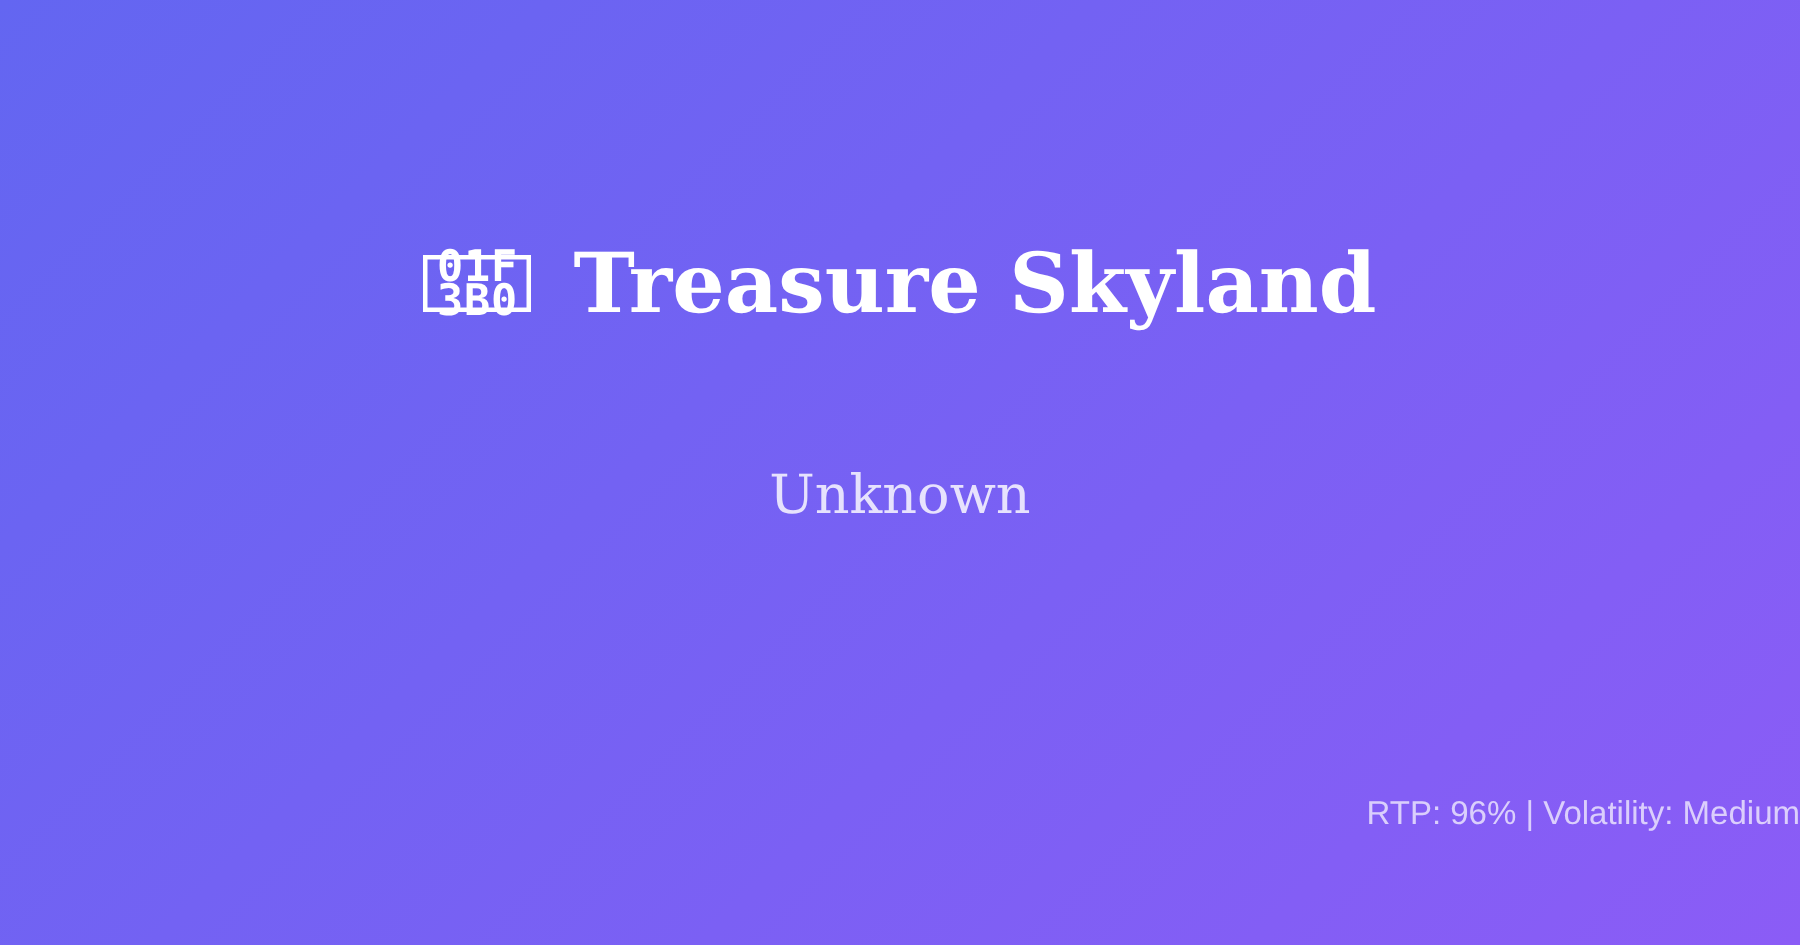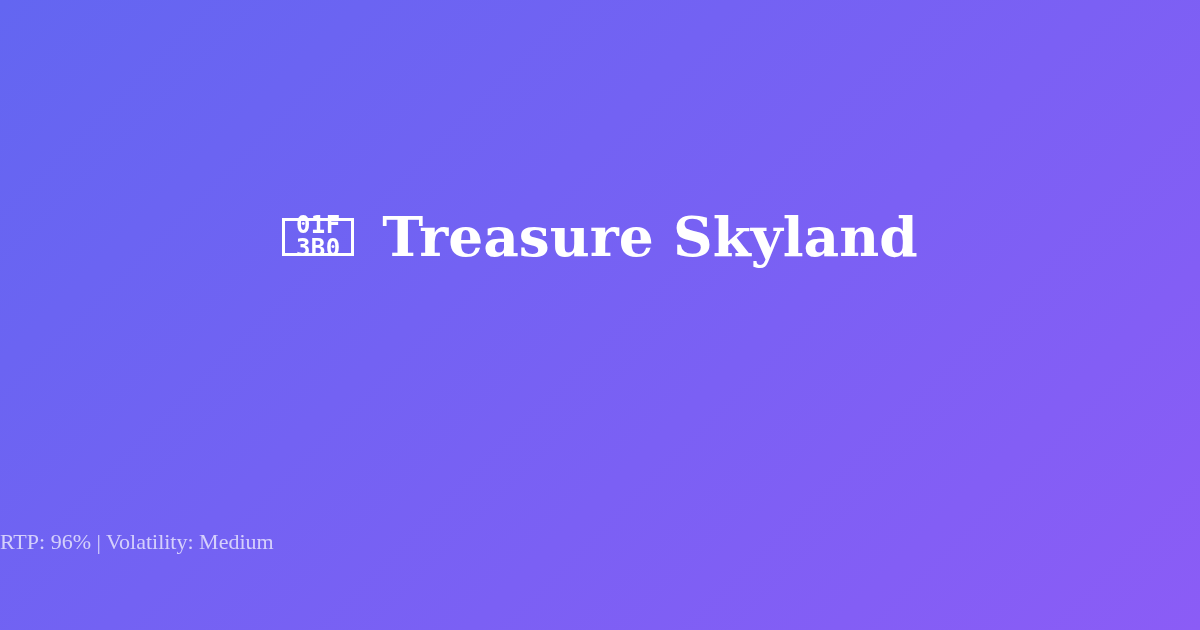--- a/index.html
+++ b/index.html
@@ -56,21 +56,21 @@
     width: 72px;
     height: 38px;
     flex: 0 0 auto;
     border: 3px solid #FFFFFF;
     display: flex;
     flex-direction: column;
     align-items: center;
     justify-content: center;
     font-family: "DejaVu Sans Mono", "Liberation Mono", monospace;
     font-weight: 700;
-    font-size: 24px;
+    font-size: 29px;
     line-height: 23px;
     letter-spacing: 0.5px;
     color: #FFFFFF;
     padding: 2px 3px;
   }
 
   .hexbox-row {
     display: block;
   }
 
@@ -92,22 +92,22 @@
     color: rgba(255, 255, 255, 0.82);
     text-align: center;
   }
 
   
   .game-meta {
     position: absolute;
     left: 0;
     right: 0;
     top: 528px;
-    text-align: left;
-    font-family: Liberation Serif, serif;
+    text-align: right;
+    font-family: Liberation Sans, sans-serif;
     font-weight: 400;
     font-size: 22px;
     line-height: 28px;
     color: rgba(255, 255, 255, 0.70);
     white-space: nowrap;
   }
 </style>
 </head>
 <body>
 
@@ -119,18 +119,19 @@
 
       <span class="hexbox">
         <span class="hexbox-row">01F</span>
         <span class="hexbox-row">3B0</span>
       </span>
 
       <h1 class="game-title">Treasure Skyland</h1>
 
     </div>
 
+    <div class="game-subtitle">Unknown</div>
 
   </div>
 
   <div class="game-meta">RTP: 96% | Volatility: Medium</div>
 
 </div>
 
 </body></html>

